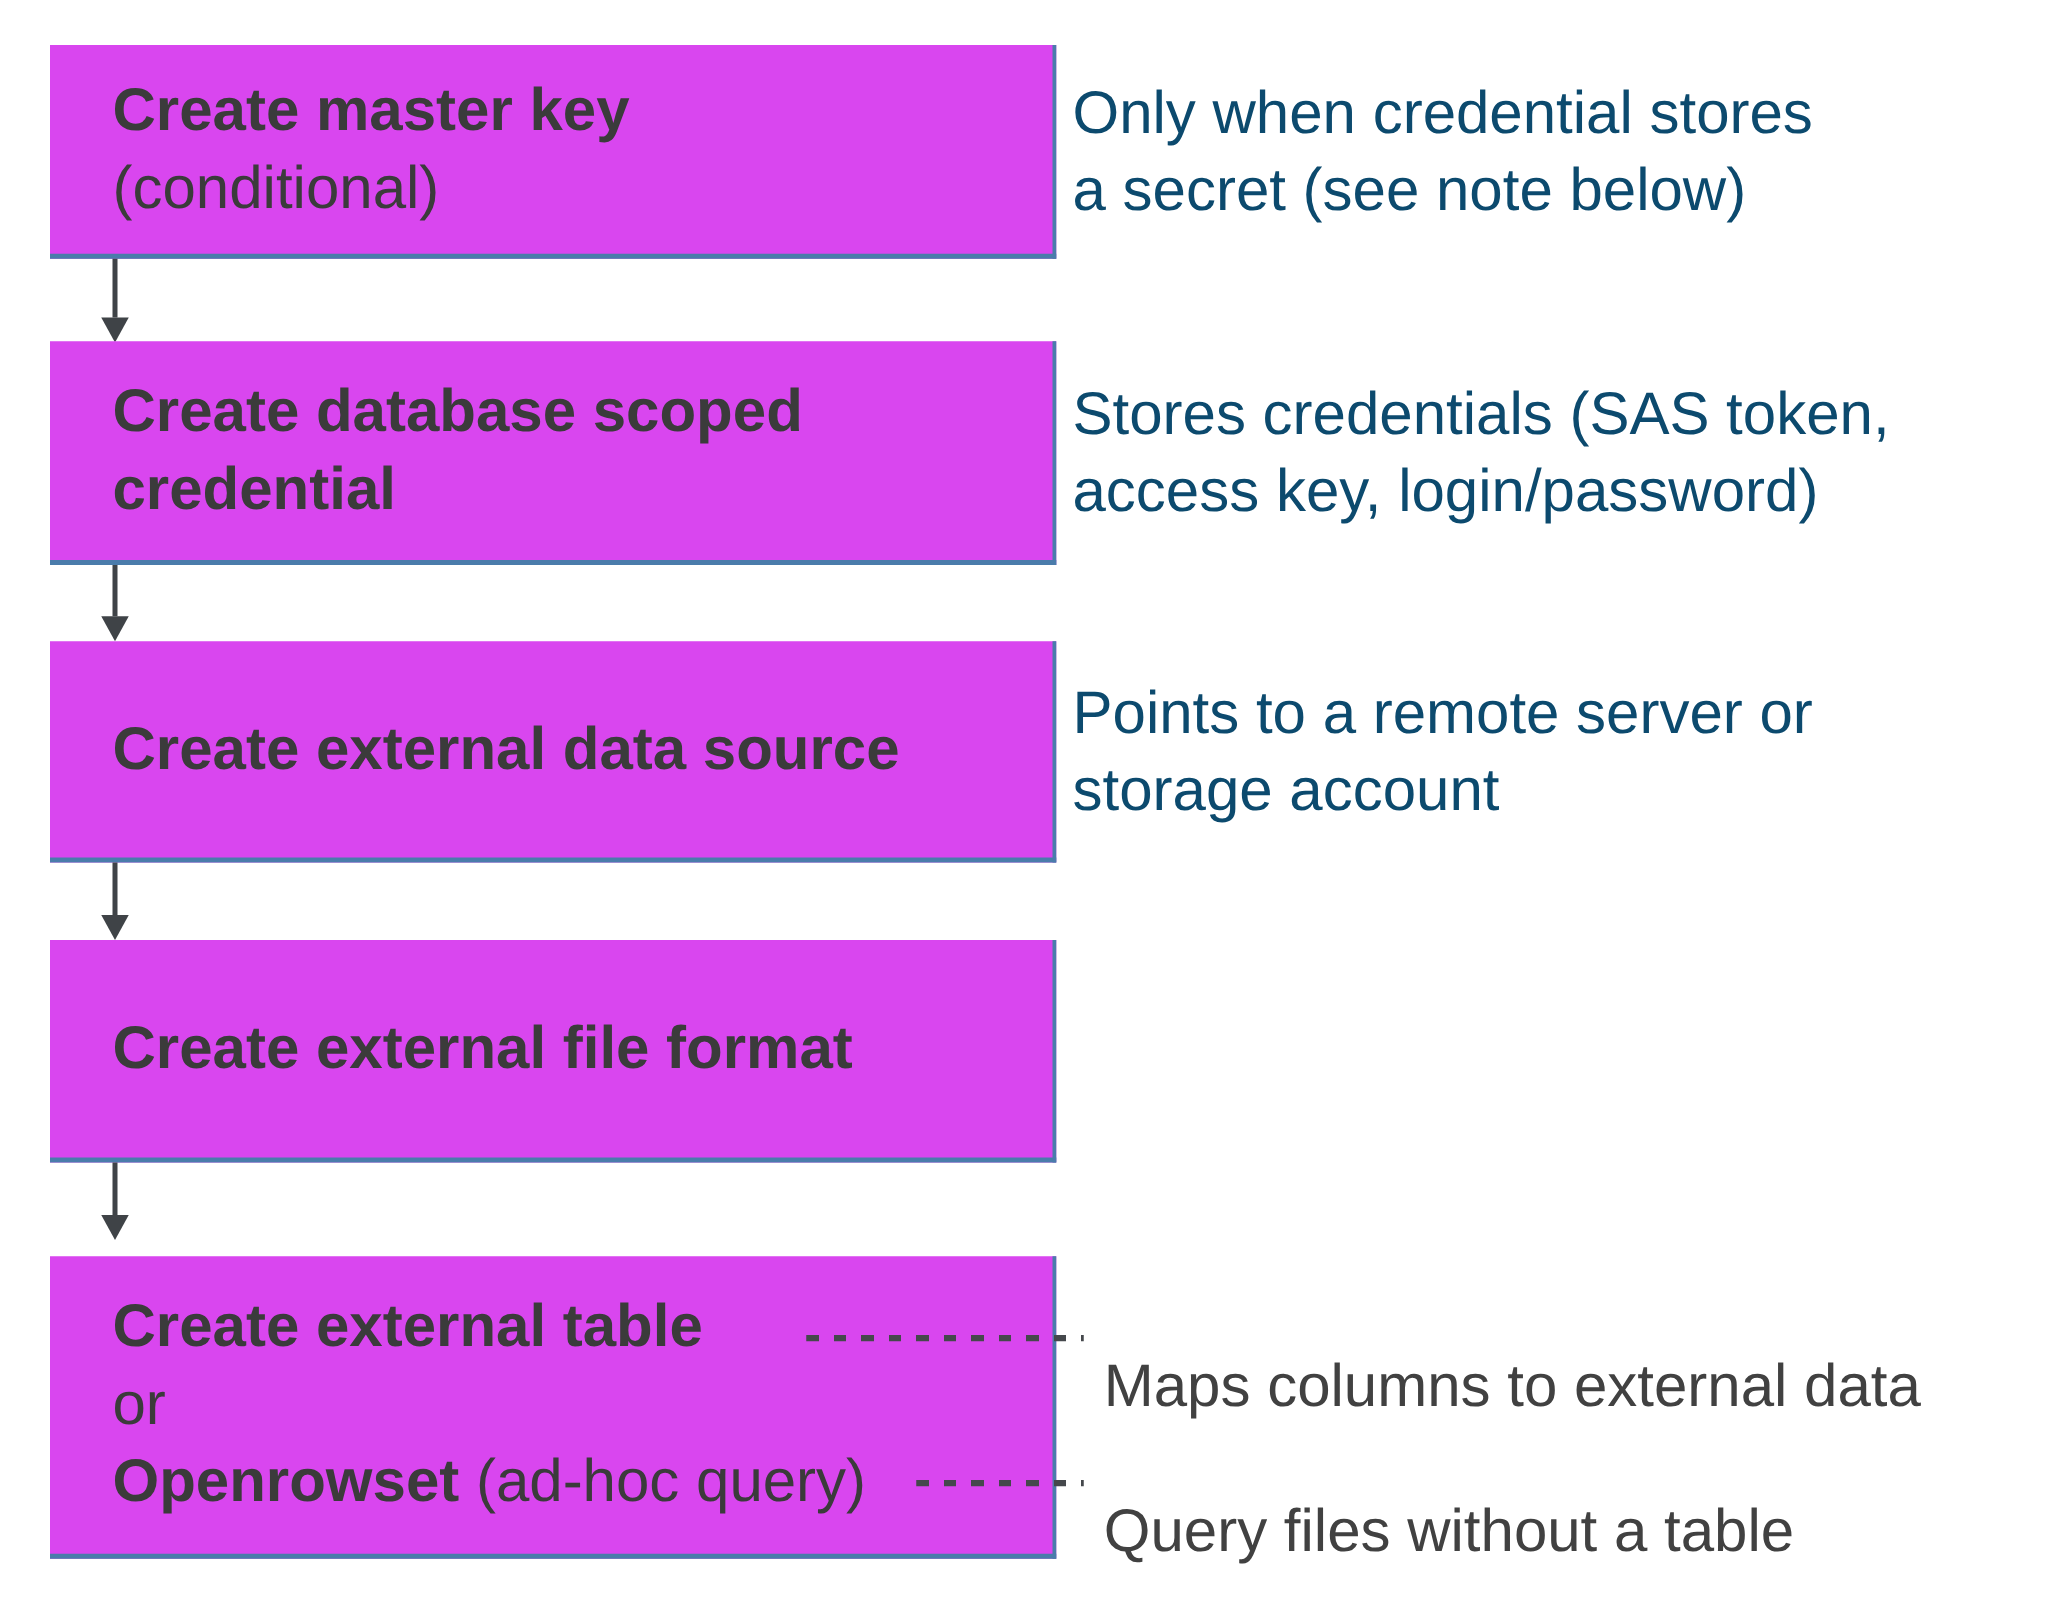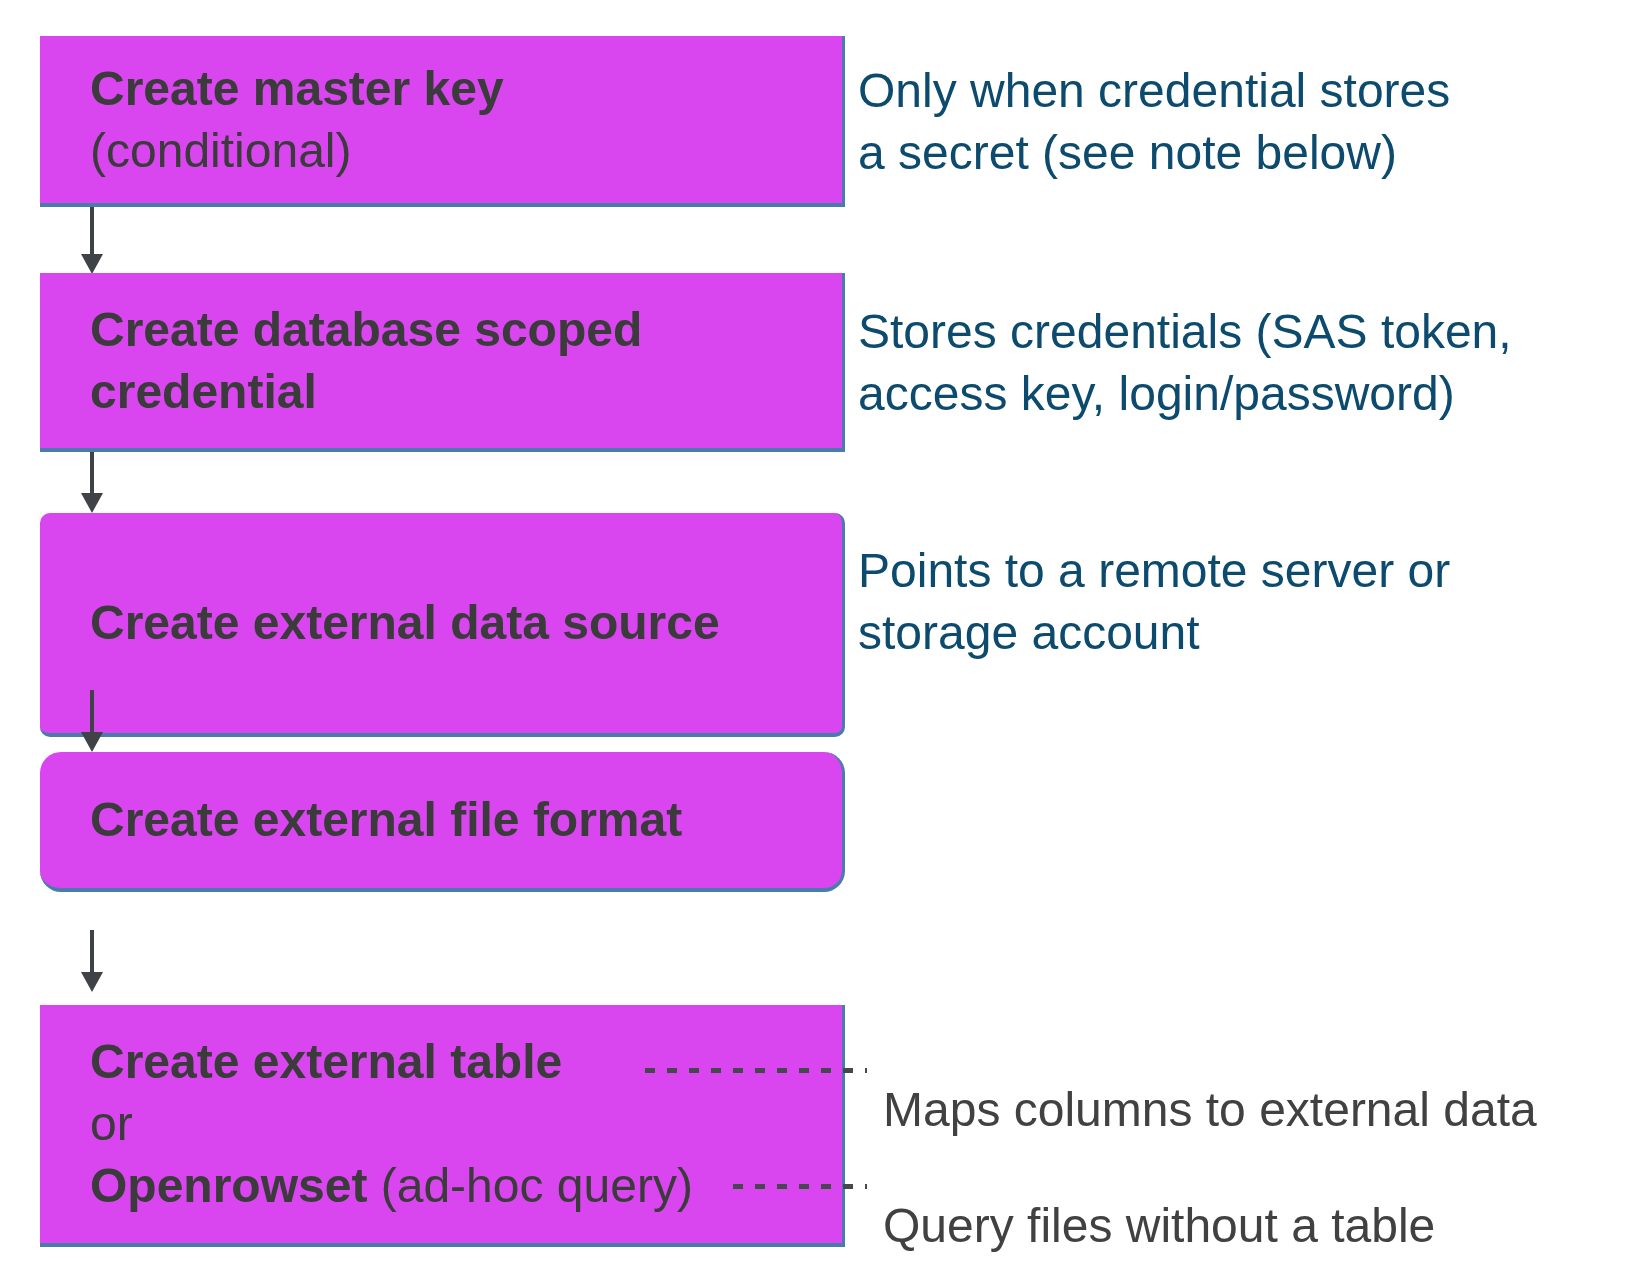--- a/index.html
+++ b/index.html
@@ -19,22 +19,22 @@
     background:#d946ef;
     border-right:3px solid #4a7cab;
     border-bottom:4px solid #4a7cab;
     display:flex;flex-direction:column;justify-content:center;
     padding-left:50px;
     font-size:48px;line-height:62px;
     color:#3b3b3b;
   }
   .box1{top:36px;height:171px;}
   .box2{top:273px;height:179px;}
-  .box3{top:513px;height:224px;border-radius:10px;}
-  .box4{top:752px;height:140px;border-radius:21px;}
+  .box3{top:513px;height:177px;}
+  .box4{top:752px;height:178px;}
   .box5{top:1005px;height:242px;}
   .t-bold{font-weight:700;white-space:pre-line;}
   .t-reg{font-weight:400;white-space:pre-line;}
   .box-line{display:block;}
   
   .arrow{position:absolute;left:81px;width:22px;}
   .a1{top:207px;height:67px;}
   .a2{top:452px;height:61px;}
   .a3{top:690px;height:62px;}
   .a4{top:930px;height:62px;}

